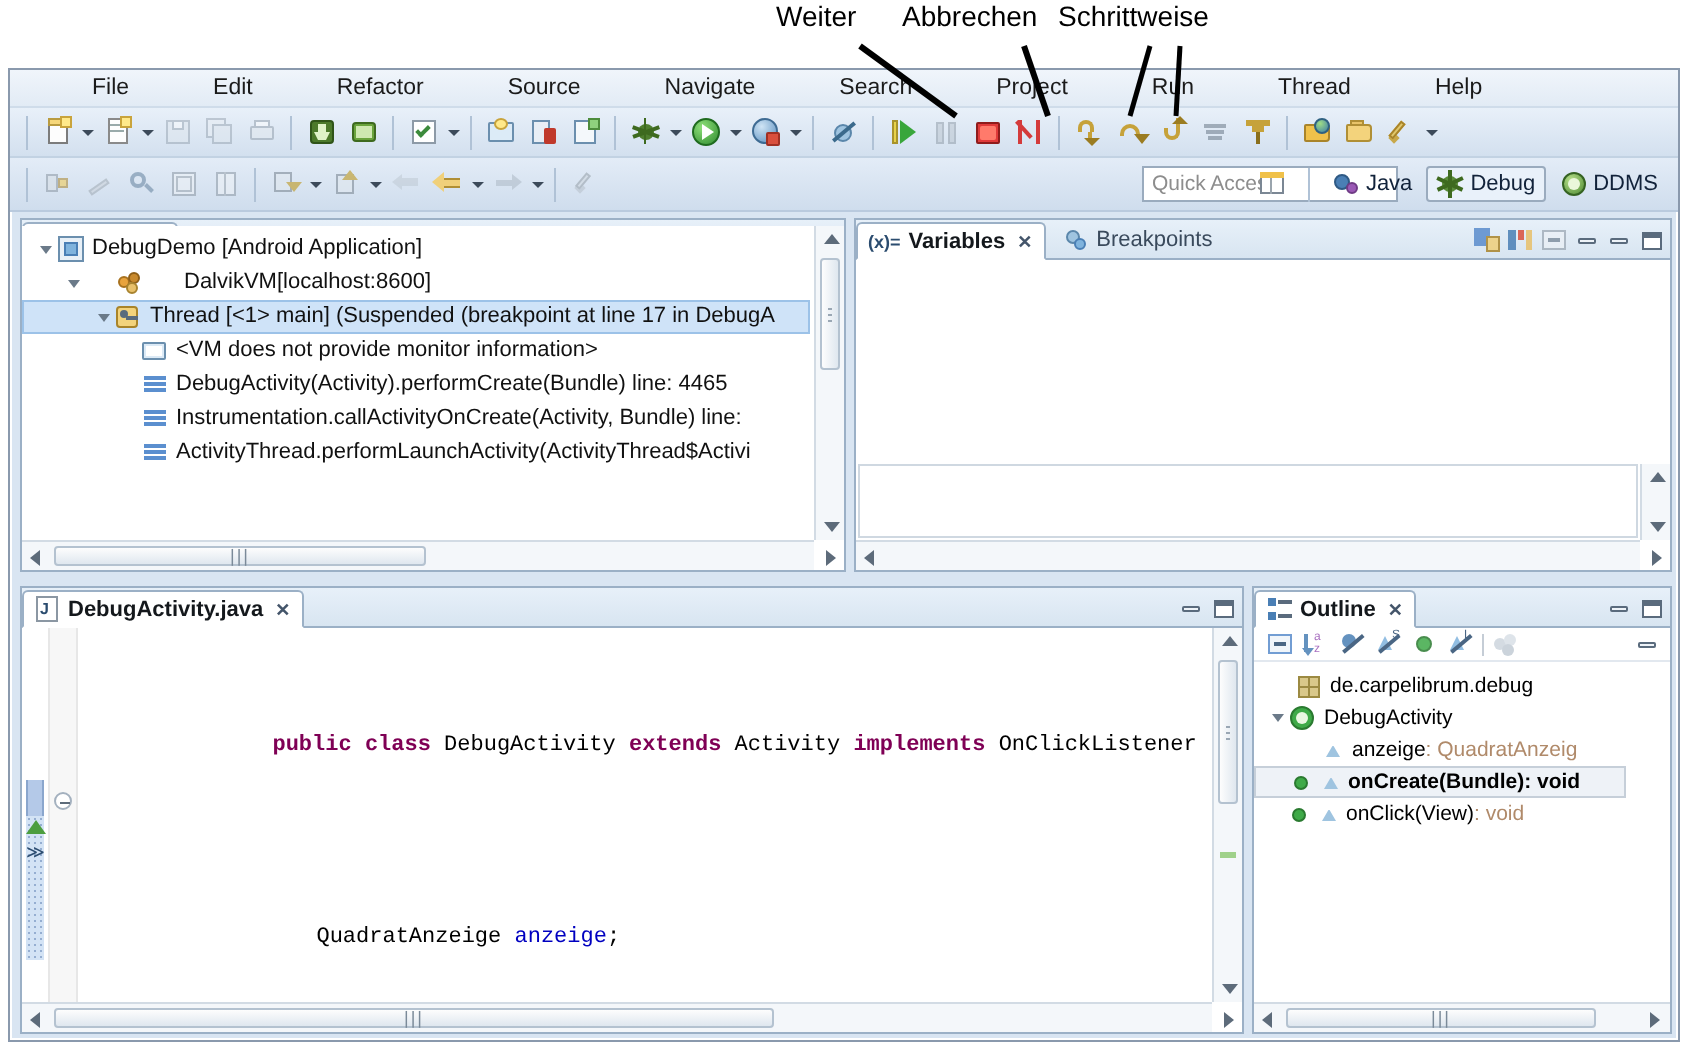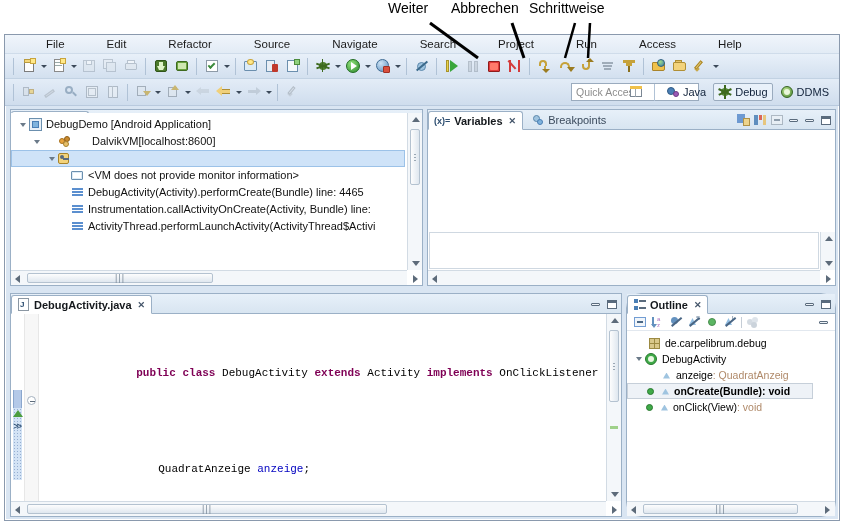--- a/index.html
+++ b/index.html
@@ -250,21 +250,21 @@
 
     <div class="menubar">
       <span class="menu-item">File</span>
       <span class="menu-item">Edit</span>
       <span class="menu-item">Refactor</span>
       <span class="menu-item">Source</span>
       <span class="menu-item">Navigate</span>
       <span class="menu-item">Search</span>
       <span class="menu-item">Project</span>
       <span class="menu-item">Run</span>
-      <span class="menu-item">Access</span>
+      <span class="menu-item">Thread</span>
       <span class="menu-item">Help</span>
     </div>
 
     <div class="toolbar">
       <div class="tb-sep"></div>
 
       <div class="tb-btn">
         <span class="ico">
           <span class="doc" style="border-color:#7c7c7c;"></span>
           <span style="position:absolute;left:3px;top:1px;width:10px;height:4px;background:#f6d77a;border:1px solid #b99b3f;"></span>
@@ -679,20 +679,21 @@
 
           <div class="tnode sel" style="padding-left:34px;margin-right:2px;">
             <span class="twist open">
                 <i></i>
               </span>
             <span class="tico">
               <span style="position:absolute;left:1px;top:2px;width:11px;height:11px;background:#f3d37c;border:1px solid #a9842a;border-radius:2px;"></span>
               <span class="circ" style="position:absolute;left:3px;top:4px;width:4px;height:4px;background:#5a6b7d;"></span>
               <span style="position:absolute;left:6px;top:7px;width:6px;height:2px;background:#5a6b7d;"></span>
             </span>
+            <span class="tlabel">Thread [&lt;1&gt; main] (Suspended (breakpoint at line 17 in DebugA</span>
           </div>
 
           <div class="tnode" style="padding-left:48px;">
             <span class="twist"></span>
             <span class="tico">
               <span style="position:absolute;left:1px;top:3px;width:12px;height:9px;background:#dceaf6;border:1px solid #6b8fae;border-radius:1px;"></span>
               <span style="position:absolute;left:3px;top:5px;width:8px;height:5px;background:#fff;"></span>
             </span>
             <span class="tlabel">&lt;VM does not provide monitor information&gt;</span>
           </div>
@@ -885,21 +886,21 @@
           <span class="sb-thumb-h" style="left:16px;width:360px;display:flex;align-items:center;justify-content:center;">
             <span class="grip">|||</span>
           </span>
           <span class="sb-arrow" style="right:-15px;top:1px;">
               <i class="ar-rt"></i>
             </span>
         </div>
       </div>
     </div>
 
-    <div class="view" style="left:621px; top:258px; width:210px; height:224px;border-radius:15px;">
+    <div class="view" style="left:621px; top:258px; width:210px; height:224px;">
       <div class="view-tabs">
         <div class="vtab active">
           <span class="ico" style="width:13px;height:13px;">
             <span style="position:absolute;left:1px;top:1px;width:4px;height:4px;background:#4a7fb5;"></span>
             <span style="position:absolute;left:6px;top:2px;width:7px;height:1.5px;background:#5a6b7d;"></span>
             <span style="position:absolute;left:1px;top:8px;width:4px;height:4px;background:#4a7fb5;"></span>
             <span style="position:absolute;left:6px;top:9px;width:7px;height:1.5px;background:#5a6b7d;"></span>
           </span>
           <span>Outline</span>
           <span class="x">✕</span>

